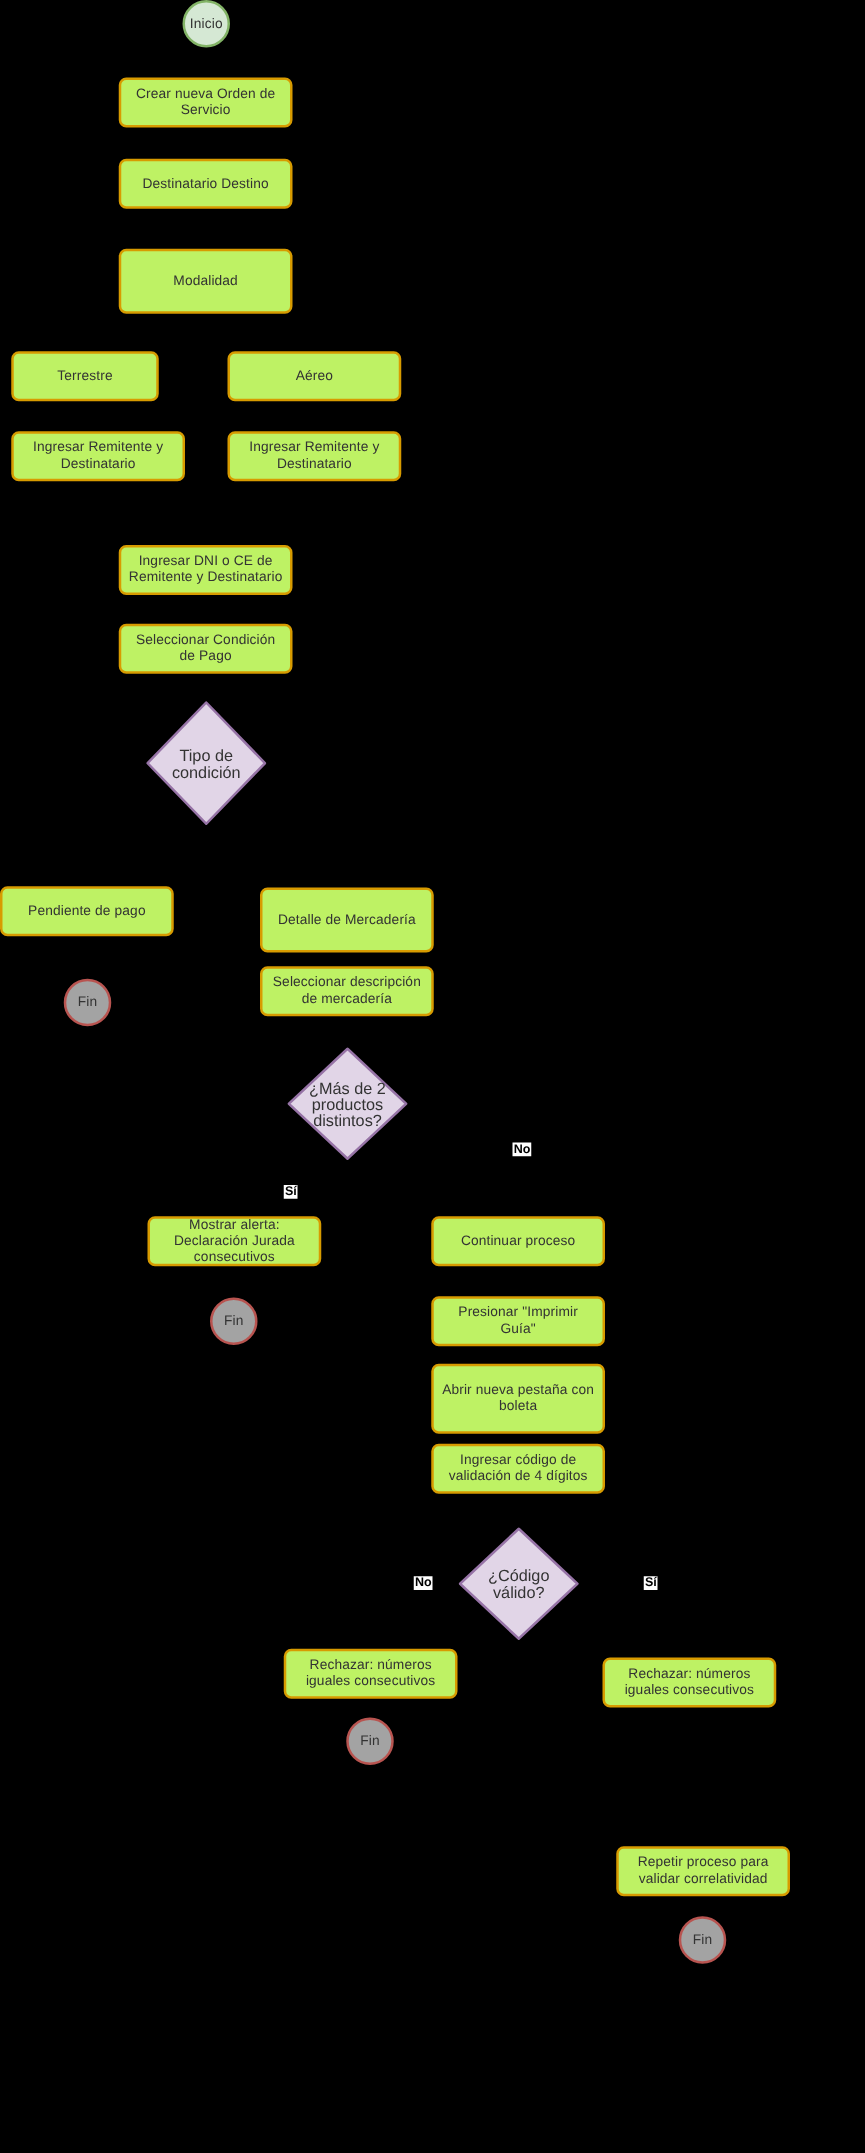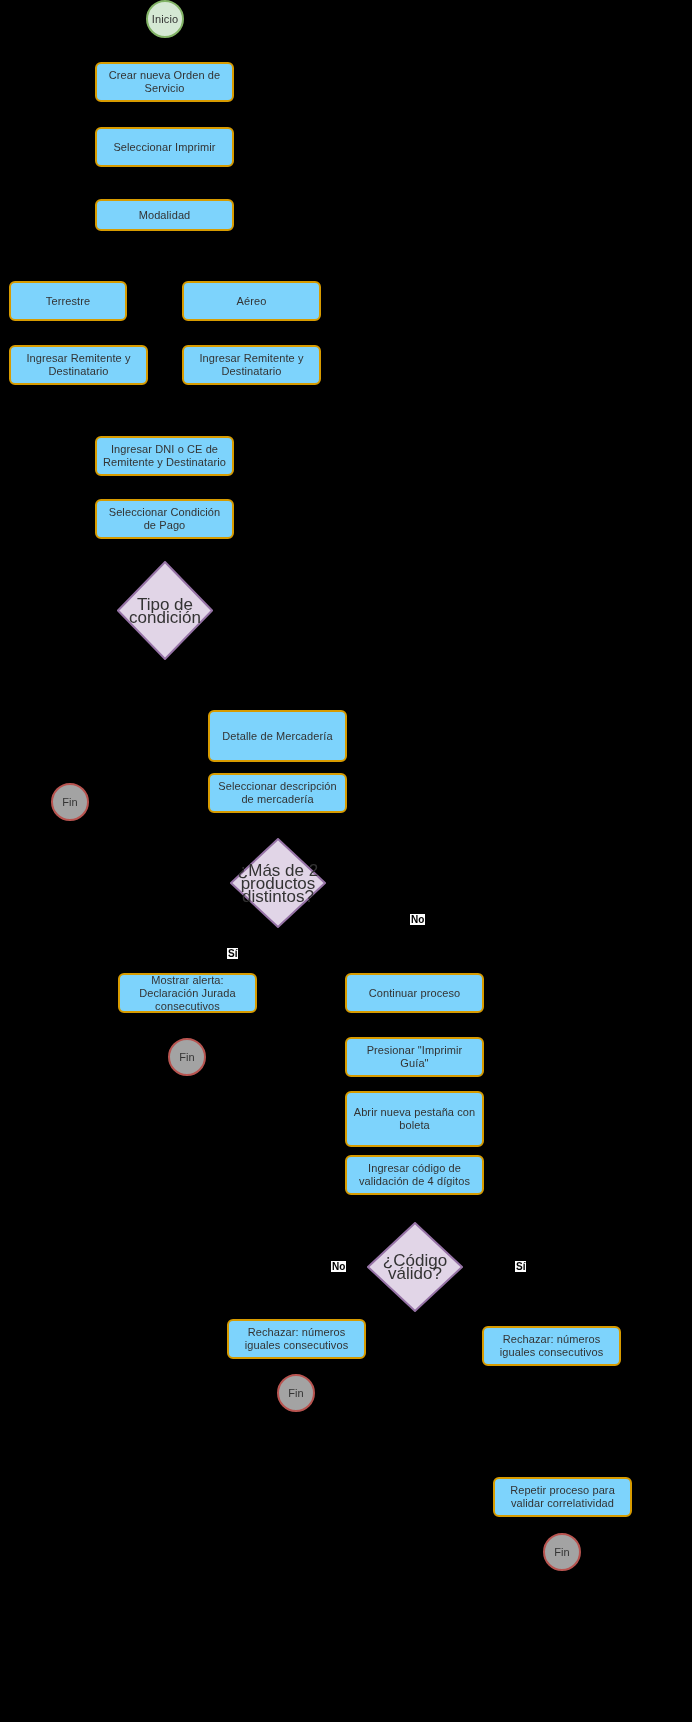--- a/index.html
+++ b/index.html
@@ -27,21 +27,21 @@
     display: flex;
     align-items: center;
     justify-content: center;
     text-align: center;
     color: #333333;
     font-size: 11px;
     line-height: 13px;
     letter-spacing: 0.1px;
   }
   .process {
-    background: #7dd3fc;
+    background: #bef264;
     border: 2px solid #d79b00;
     border-radius: 6px;
     padding: 3px 6px;
   }
   .terminal-start {
     background: #d5e8d4;
     border: 2px solid #82b366;
     border-radius: 50%;
   }
   .terminal-end {
@@ -59,21 +59,21 @@
     position: absolute;
     left: 0; top: 0;
     width: 100%;
     height: 100%;
   }
   .decision-label {
     position: relative;
     z-index: 2;
     text-align: center;
     color: #333333;
-    font-size: 17px;
+    font-size: 13px;
     line-height: 13px;
     white-space: pre-line;
     padding: 0 2px;
   }
   .edge-label {
     position: absolute;
     background: #ffffff;
     color: #000000;
     font-size: 10px;
     line-height: 11px;
@@ -89,24 +89,24 @@
 
   <div class="node terminal-start" style="left:146px; top:0px; width:38px; height:38px;">
     <span>Inicio</span>
   </div>
 
   <div class="node process" style="left:95px; top:62px; width:139px; height:40px;">
     <span>Crear nueva Orden de Servicio</span>
   </div>
 
   <div class="node process" style="left:95px; top:127px; width:139px; height:40px;">
-    <span>Seleccionar Imprimir</span>
-  </div>
-
-  <div class="node process" style="left:95px; top:199px; width:139px; height:32px;">
+    <span>Destinatario Destino</span>
+  </div>
+
+  <div class="node process" style="left:95px; top:199px; width:139px; height:52px;">
     <span>Modalidad</span>
   </div>
 
   <div class="node process" style="left:9px; top:281px; width:118px; height:40px;">
     <span>Terrestre</span>
   </div>
 
   <div class="node process" style="left:182px; top:281px; width:139px; height:40px;">
     <span>Aéreo</span>
   </div>
@@ -127,20 +127,23 @@
     <span>Seleccionar Condición de Pago</span>
   </div>
 
   <div class="decision-wrap" style="left:117px; top:561px; width:96px; height:99px;">
     <svg class="decision-shape" viewBox="0 0 96 99" preserveAspectRatio="none">
       <polygon points="48,1 95,49.5 48,98 1,49.5" fill="#e1d5e7" stroke="#9673a6" stroke-width="2"></polygon>
     </svg>
     <span class="decision-label">Tipo de condición</span>
   </div>
 
+  <div class="node process" style="left:0px; top:709px; width:139px; height:40px;">
+    <span>Pendiente de pago</span>
+  </div>
 
   <div class="node process" style="left:208px; top:710px; width:139px; height:52px;">
     <span>Detalle de Mercadería</span>
   </div>
 
   <div class="node terminal-end" style="left:51px; top:783px; width:38px; height:38px;">
     <span>Fin</span>
   </div>
 
   <div class="node process" style="left:208px; top:773px; width:139px; height:40px;">

